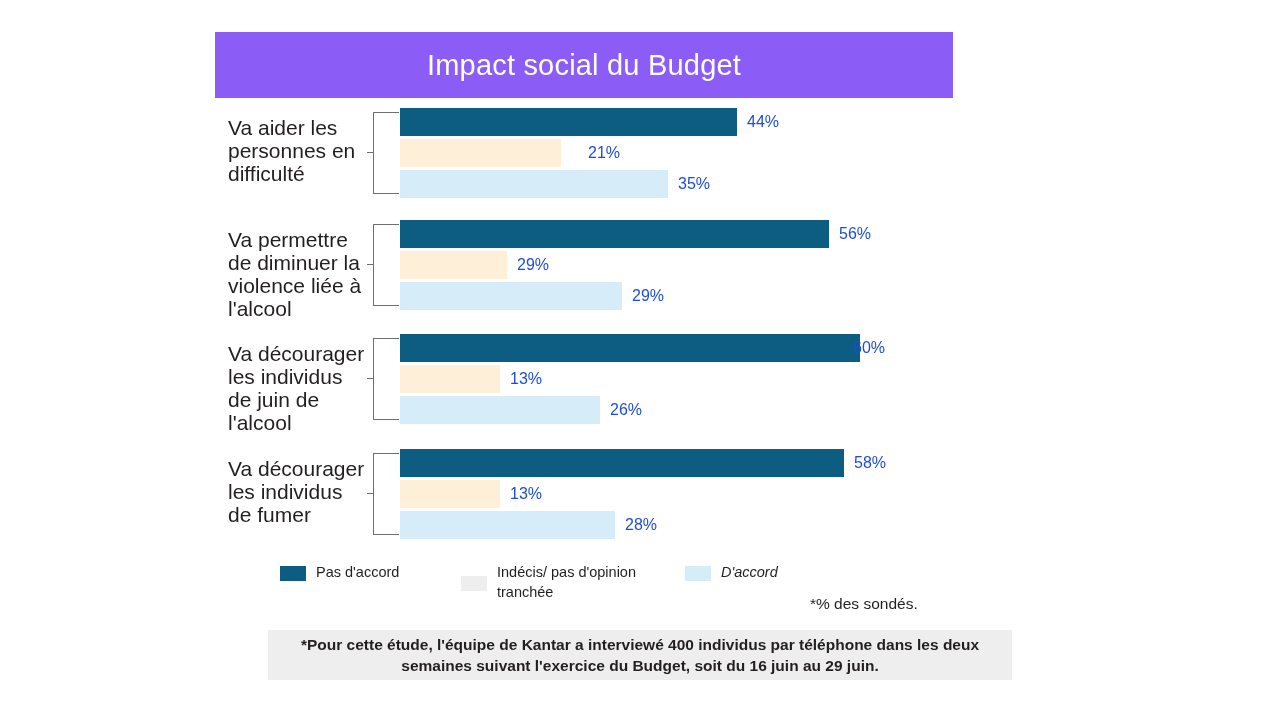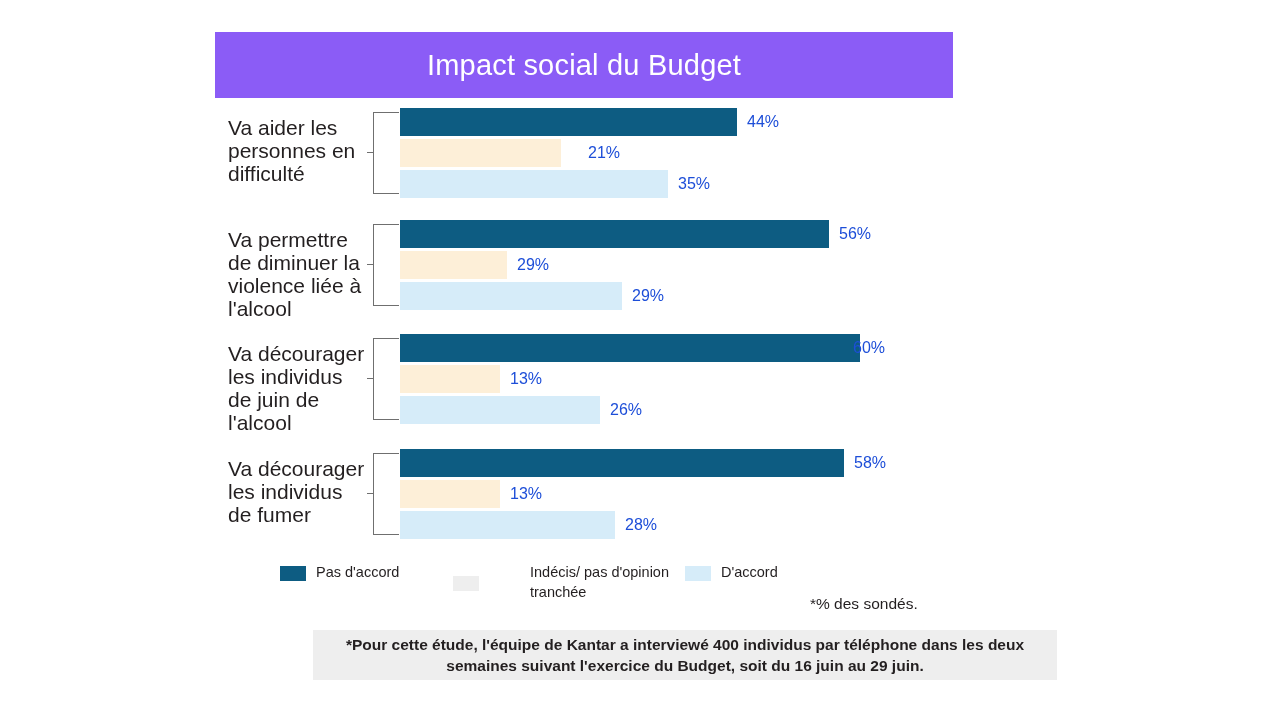--- a/index.html
+++ b/index.html
@@ -132,22 +132,22 @@
     height: 15px;
     margin-right: 10px;
     margin-top: 2px;
     flex: 0 0 auto;
   }
   .legend-label {
     line-height: 20px;
     max-width: 180px;
   }
   .legend-item.i0 { left: 0; }
-  .legend-item.i1 { left: 173px; gap: 41px; }
-  .legend-item.i2 { left: 405px; }
+  .legend-item.i1 { left: 181px; }
+  .legend-item.i2 { left: 405px; font-style: italic; }
 
   
   .note-small {
     position: absolute;
     left: 810px;
     top: 595px;
     font-size: 15.5px;
     color: #231f20;
   }
 
@@ -158,21 +158,20 @@
     top: 630px;
     width: 744px;
     height: 50px;
     background: #eeeeee;
     display: flex;
     align-items: center;
     justify-content: center;
     text-align: center;
     padding: 0 6px;
     box-sizing: border-box;
-    margin-left: 45px;
   }
   .footer-text {
     font-size: 15.5px;
     font-weight: bold;
     line-height: 21px;
     color: #231f20;
   }
 </style>
 </head>
 <body>

